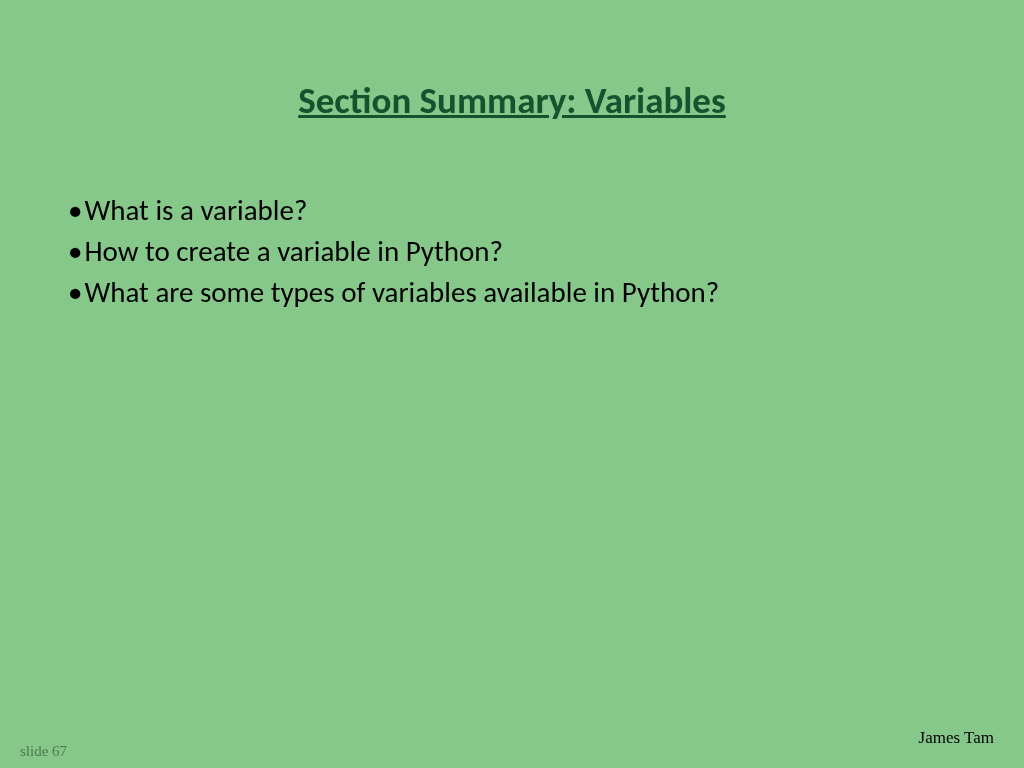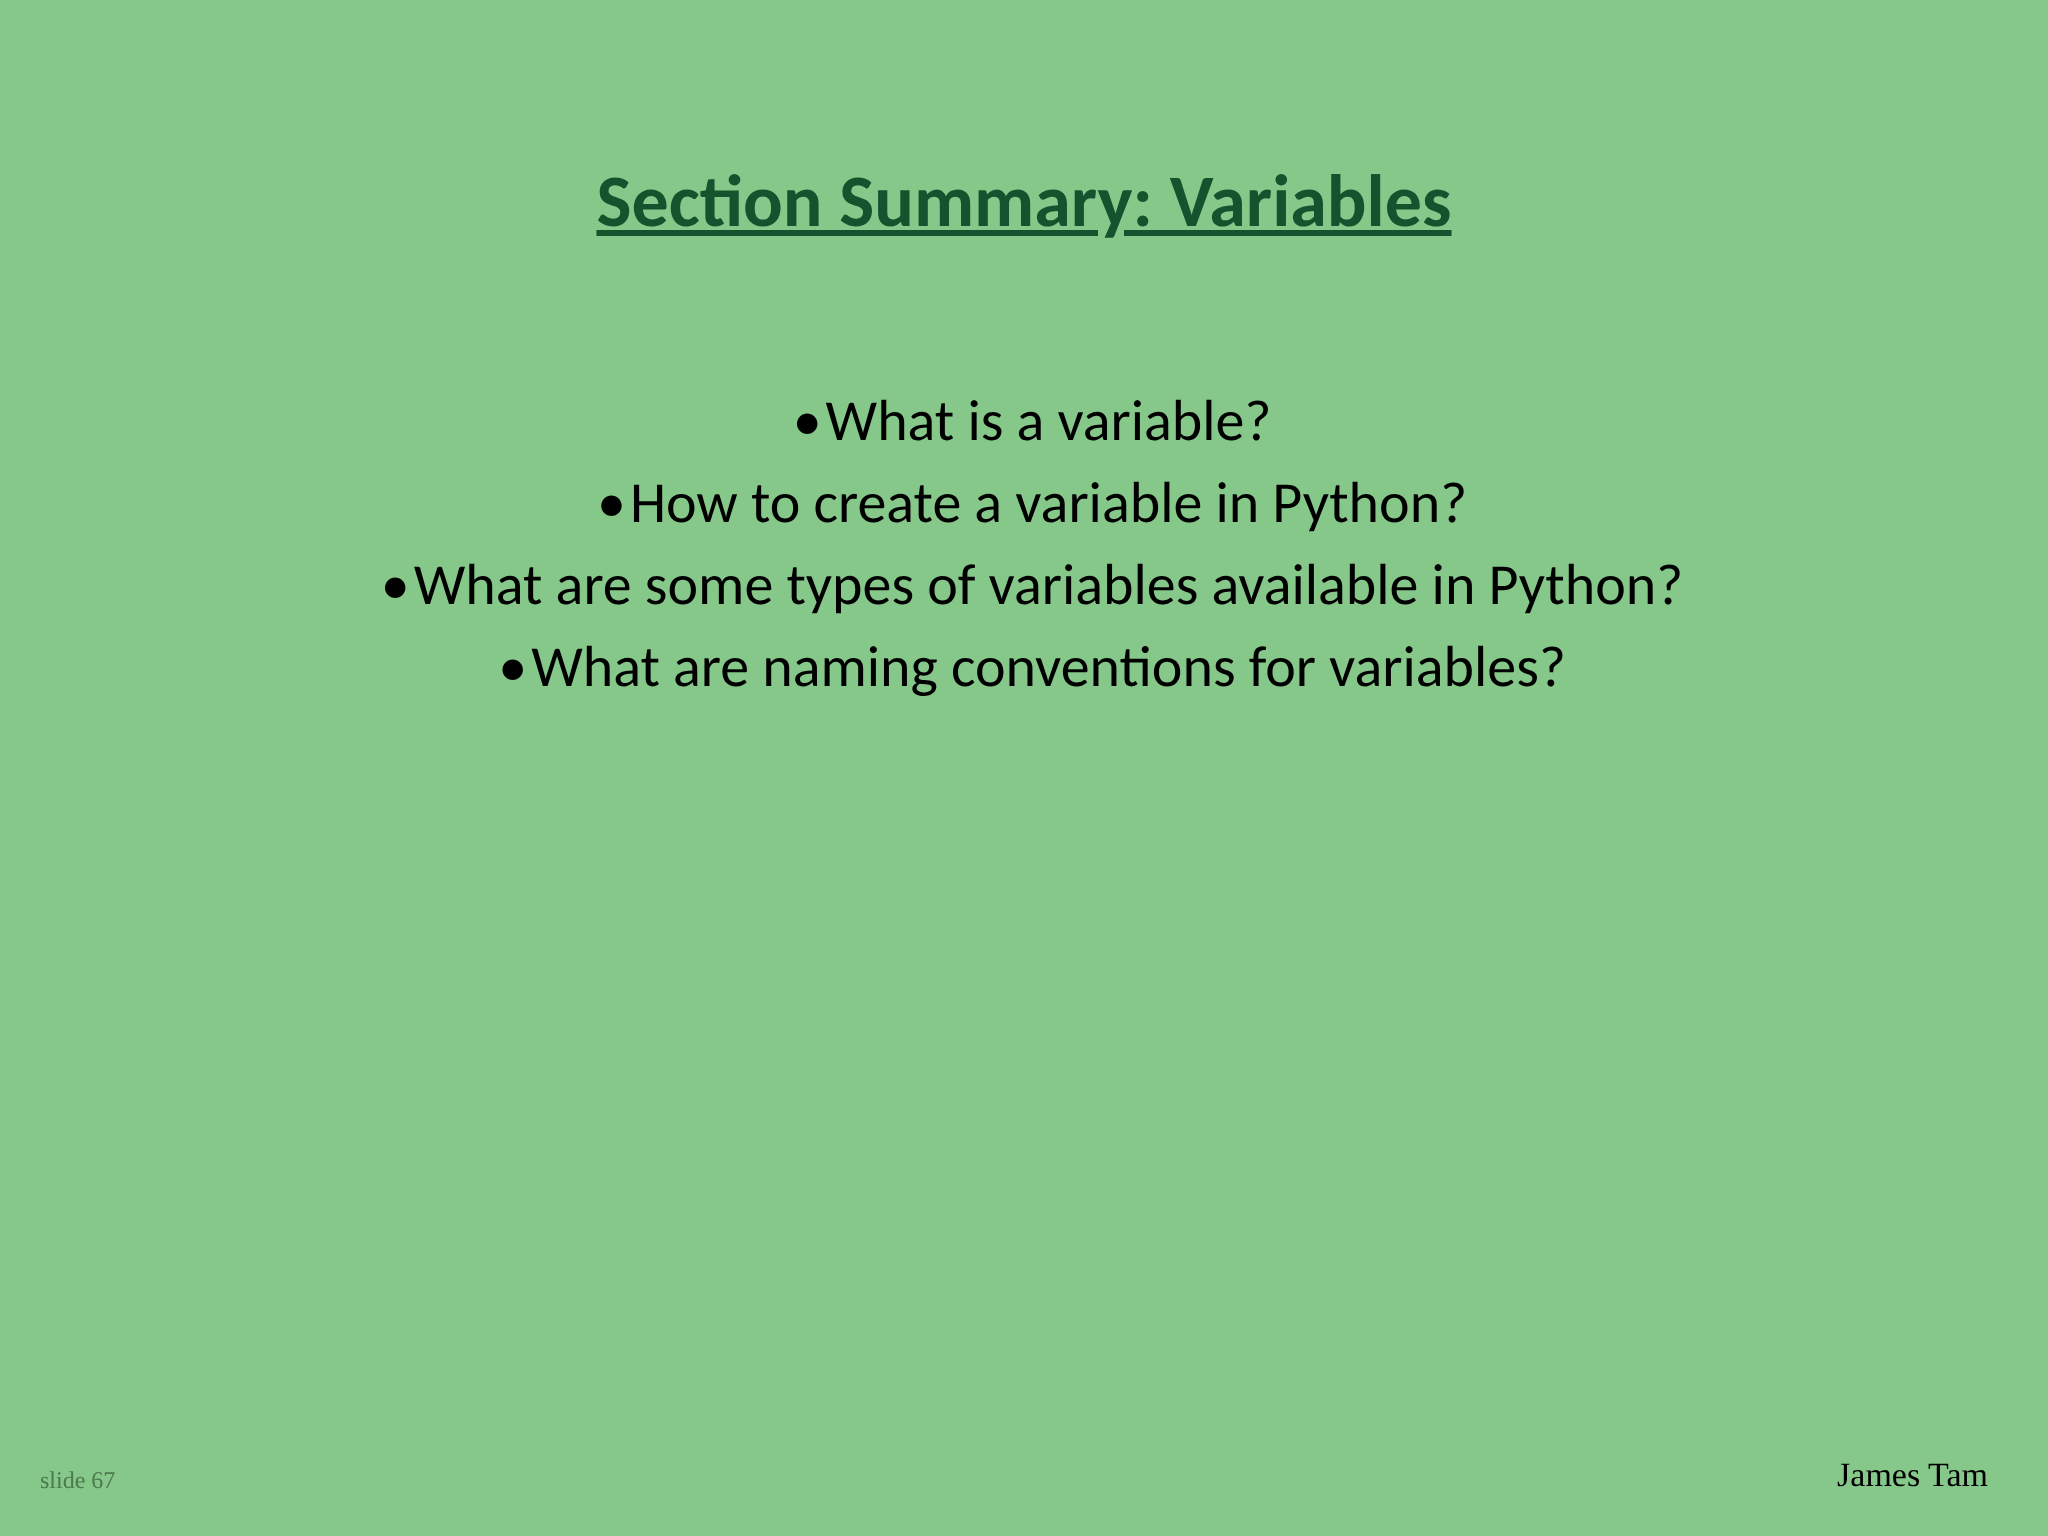--- a/index.html
+++ b/index.html
@@ -1,19 +1,18 @@
 <!DOCTYPE html>
 <html><head>
   <meta charset="utf-8">
   <style>
     * {
       margin: 0;
       padding: 0;
       box-sizing: border-box;
-      text-align: center;
     }
     body {
       width: 1024px;
       height: 768px;
       background-color: #86c88a;
       font-family: Calibri, 'Segoe UI', Arial, sans-serif;
       position: relative;
       overflow: hidden;
     }
     .slide-title {
@@ -35,23 +34,23 @@
       color: #000;
       line-height: 1.35;
       margin-bottom: 2px;
     }
     .bullet-marker {
       display: inline-block;
       margin-right: 2px;
     }
     .slide-number {
       position: absolute;
-      bottom: 20px;
+      bottom: 8px;
       left: 20px;
-      font-size: 12px;
+      font-size: 15px;
       color: #4a7a4d;
       font-family: 'Times New Roman', serif;
     }
     .author-name {
       position: absolute;
       bottom: 20px;
       right: 30px;
       font-size: 17px;
       color: #000;
       font-family: 'Times New Roman', serif;
@@ -65,19 +64,16 @@
 <div class="bullet-list">
   <div class="bullet-item">
     <span class="bullet-marker">•</span><span>What is a variable?</span>
   </div>
   <div class="bullet-item">
     <span class="bullet-marker">•</span><span>How to create a variable in Python?</span>
   </div>
   <div class="bullet-item">
     <span class="bullet-marker">•</span><span>What are some types of variables available in Python?</span>
   </div>
-  <div class="bullet-item">
-    <span class="bullet-marker">•</span><span>What are naming conventions for variables?</span>
-  </div>
 </div>
 
 <div class="slide-number">slide 67</div>
 <div class="author-name">James Tam</div>
 
 </body></html>

